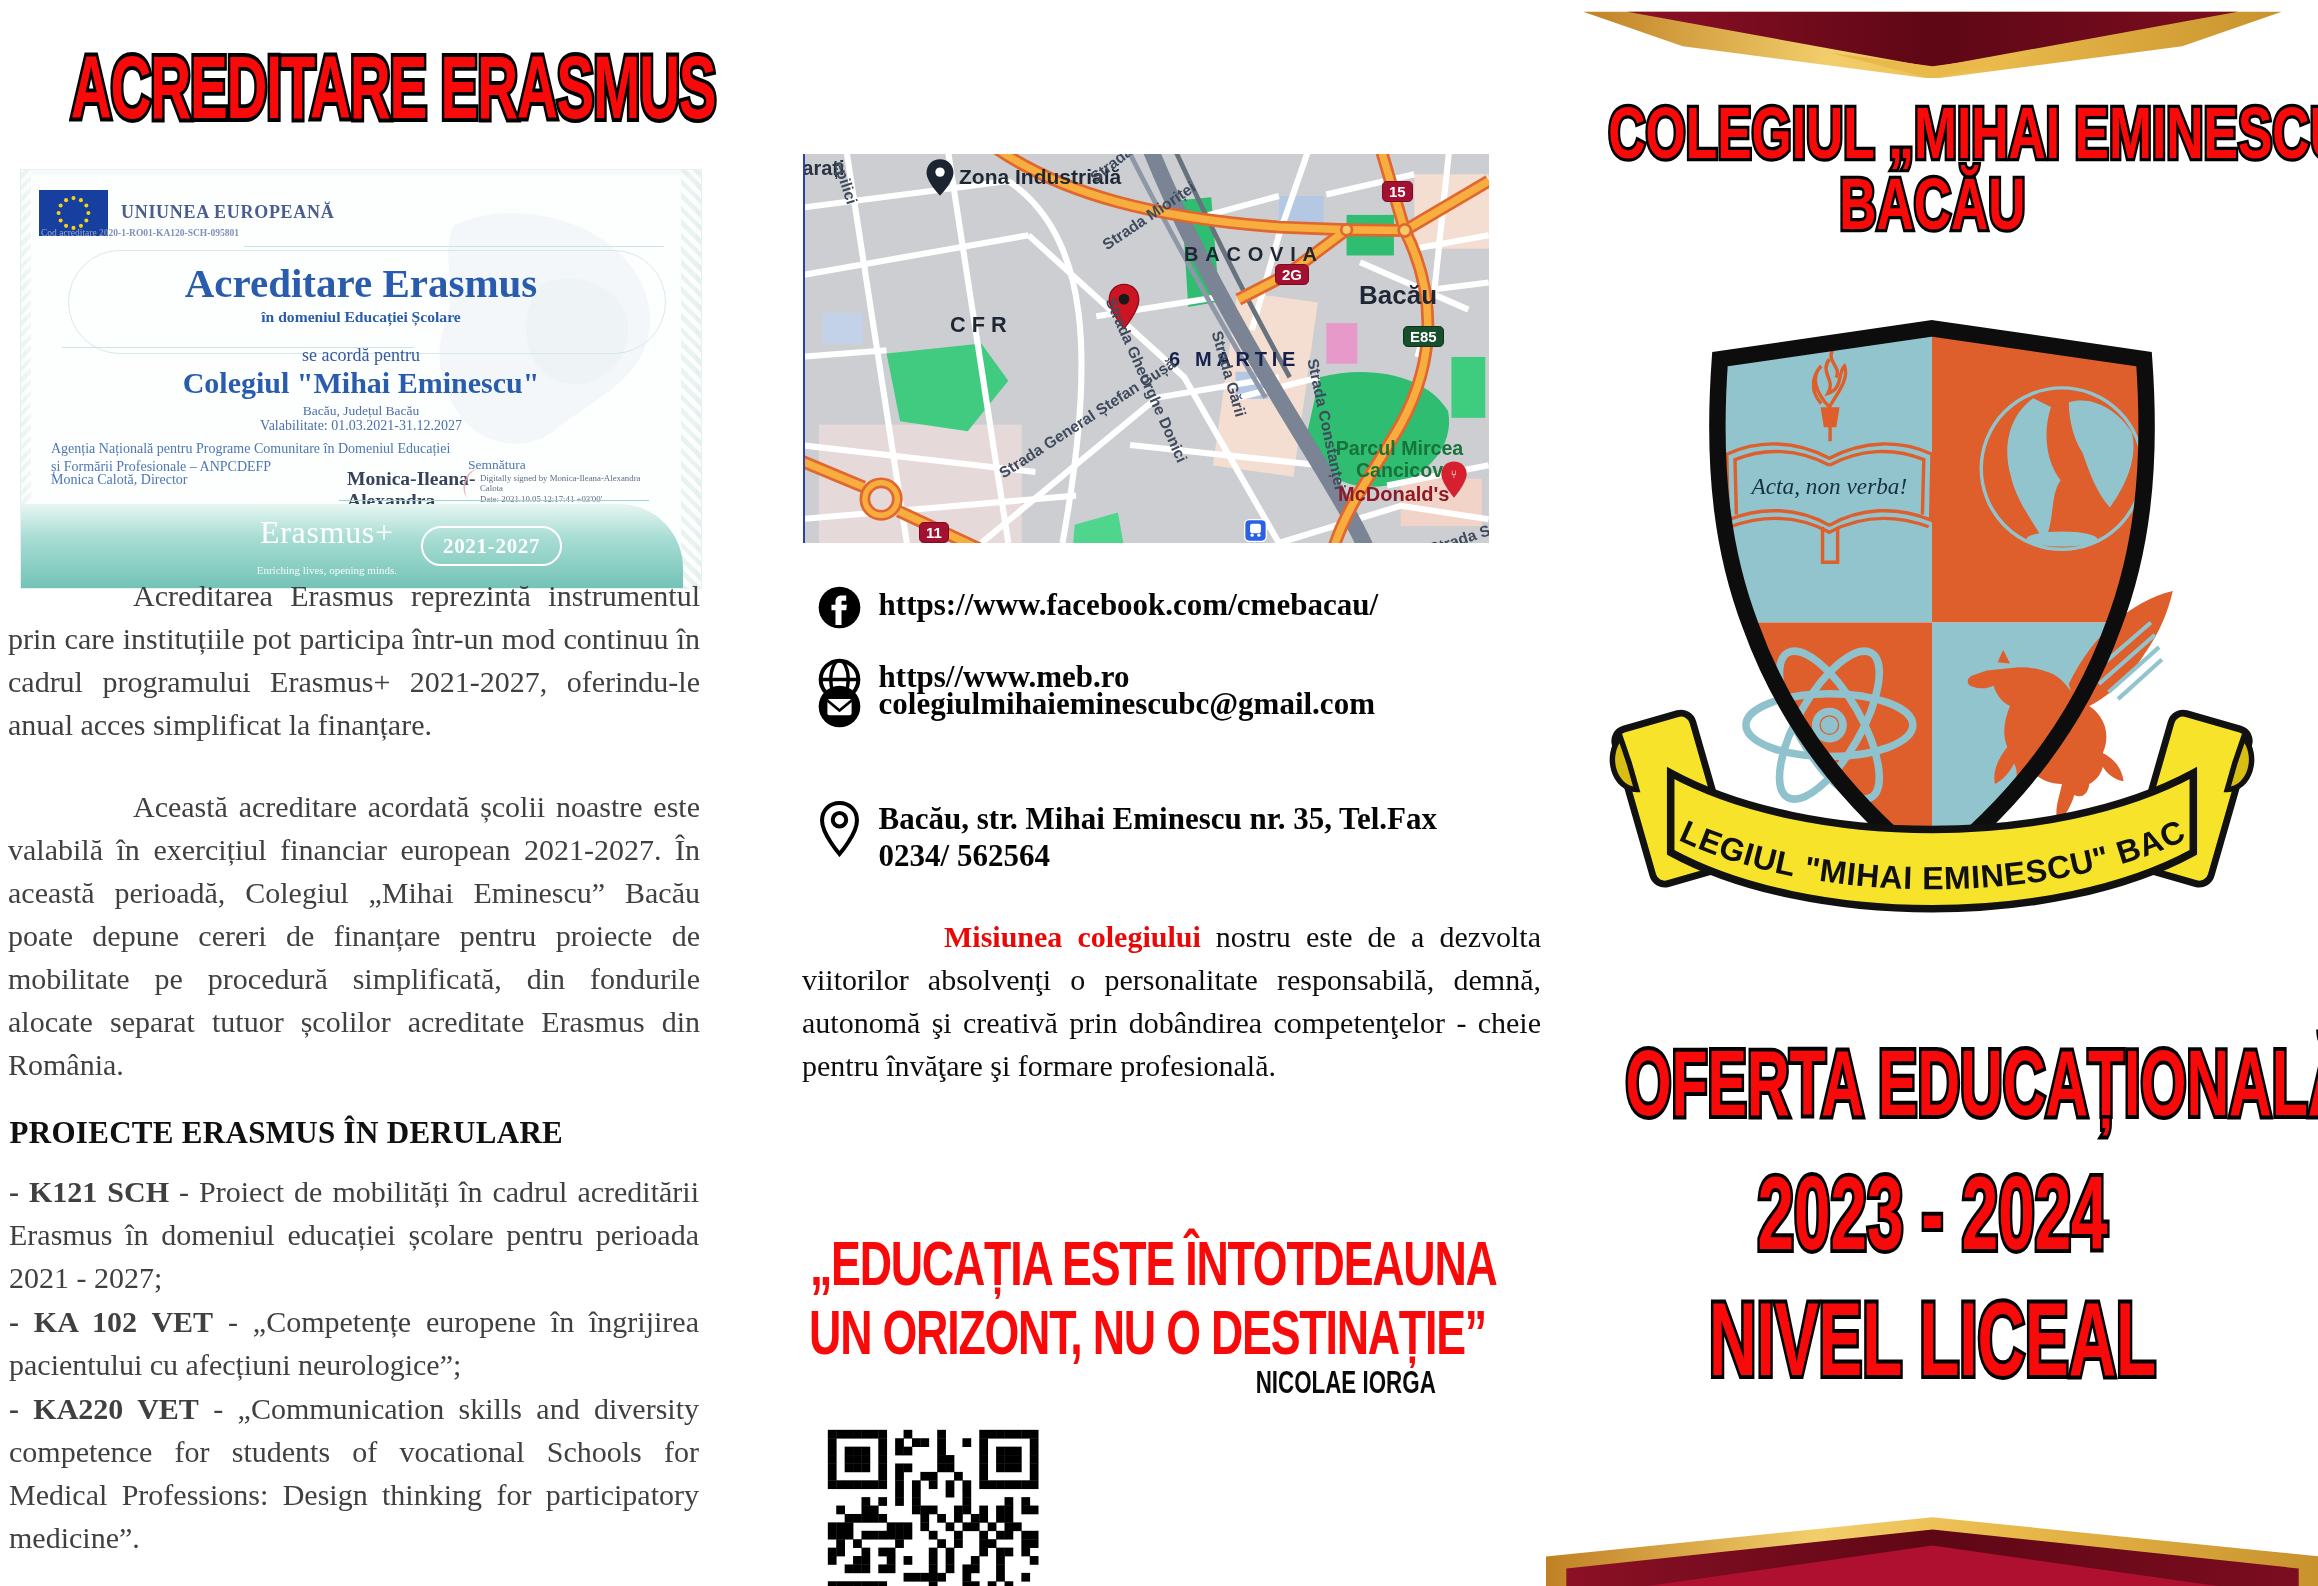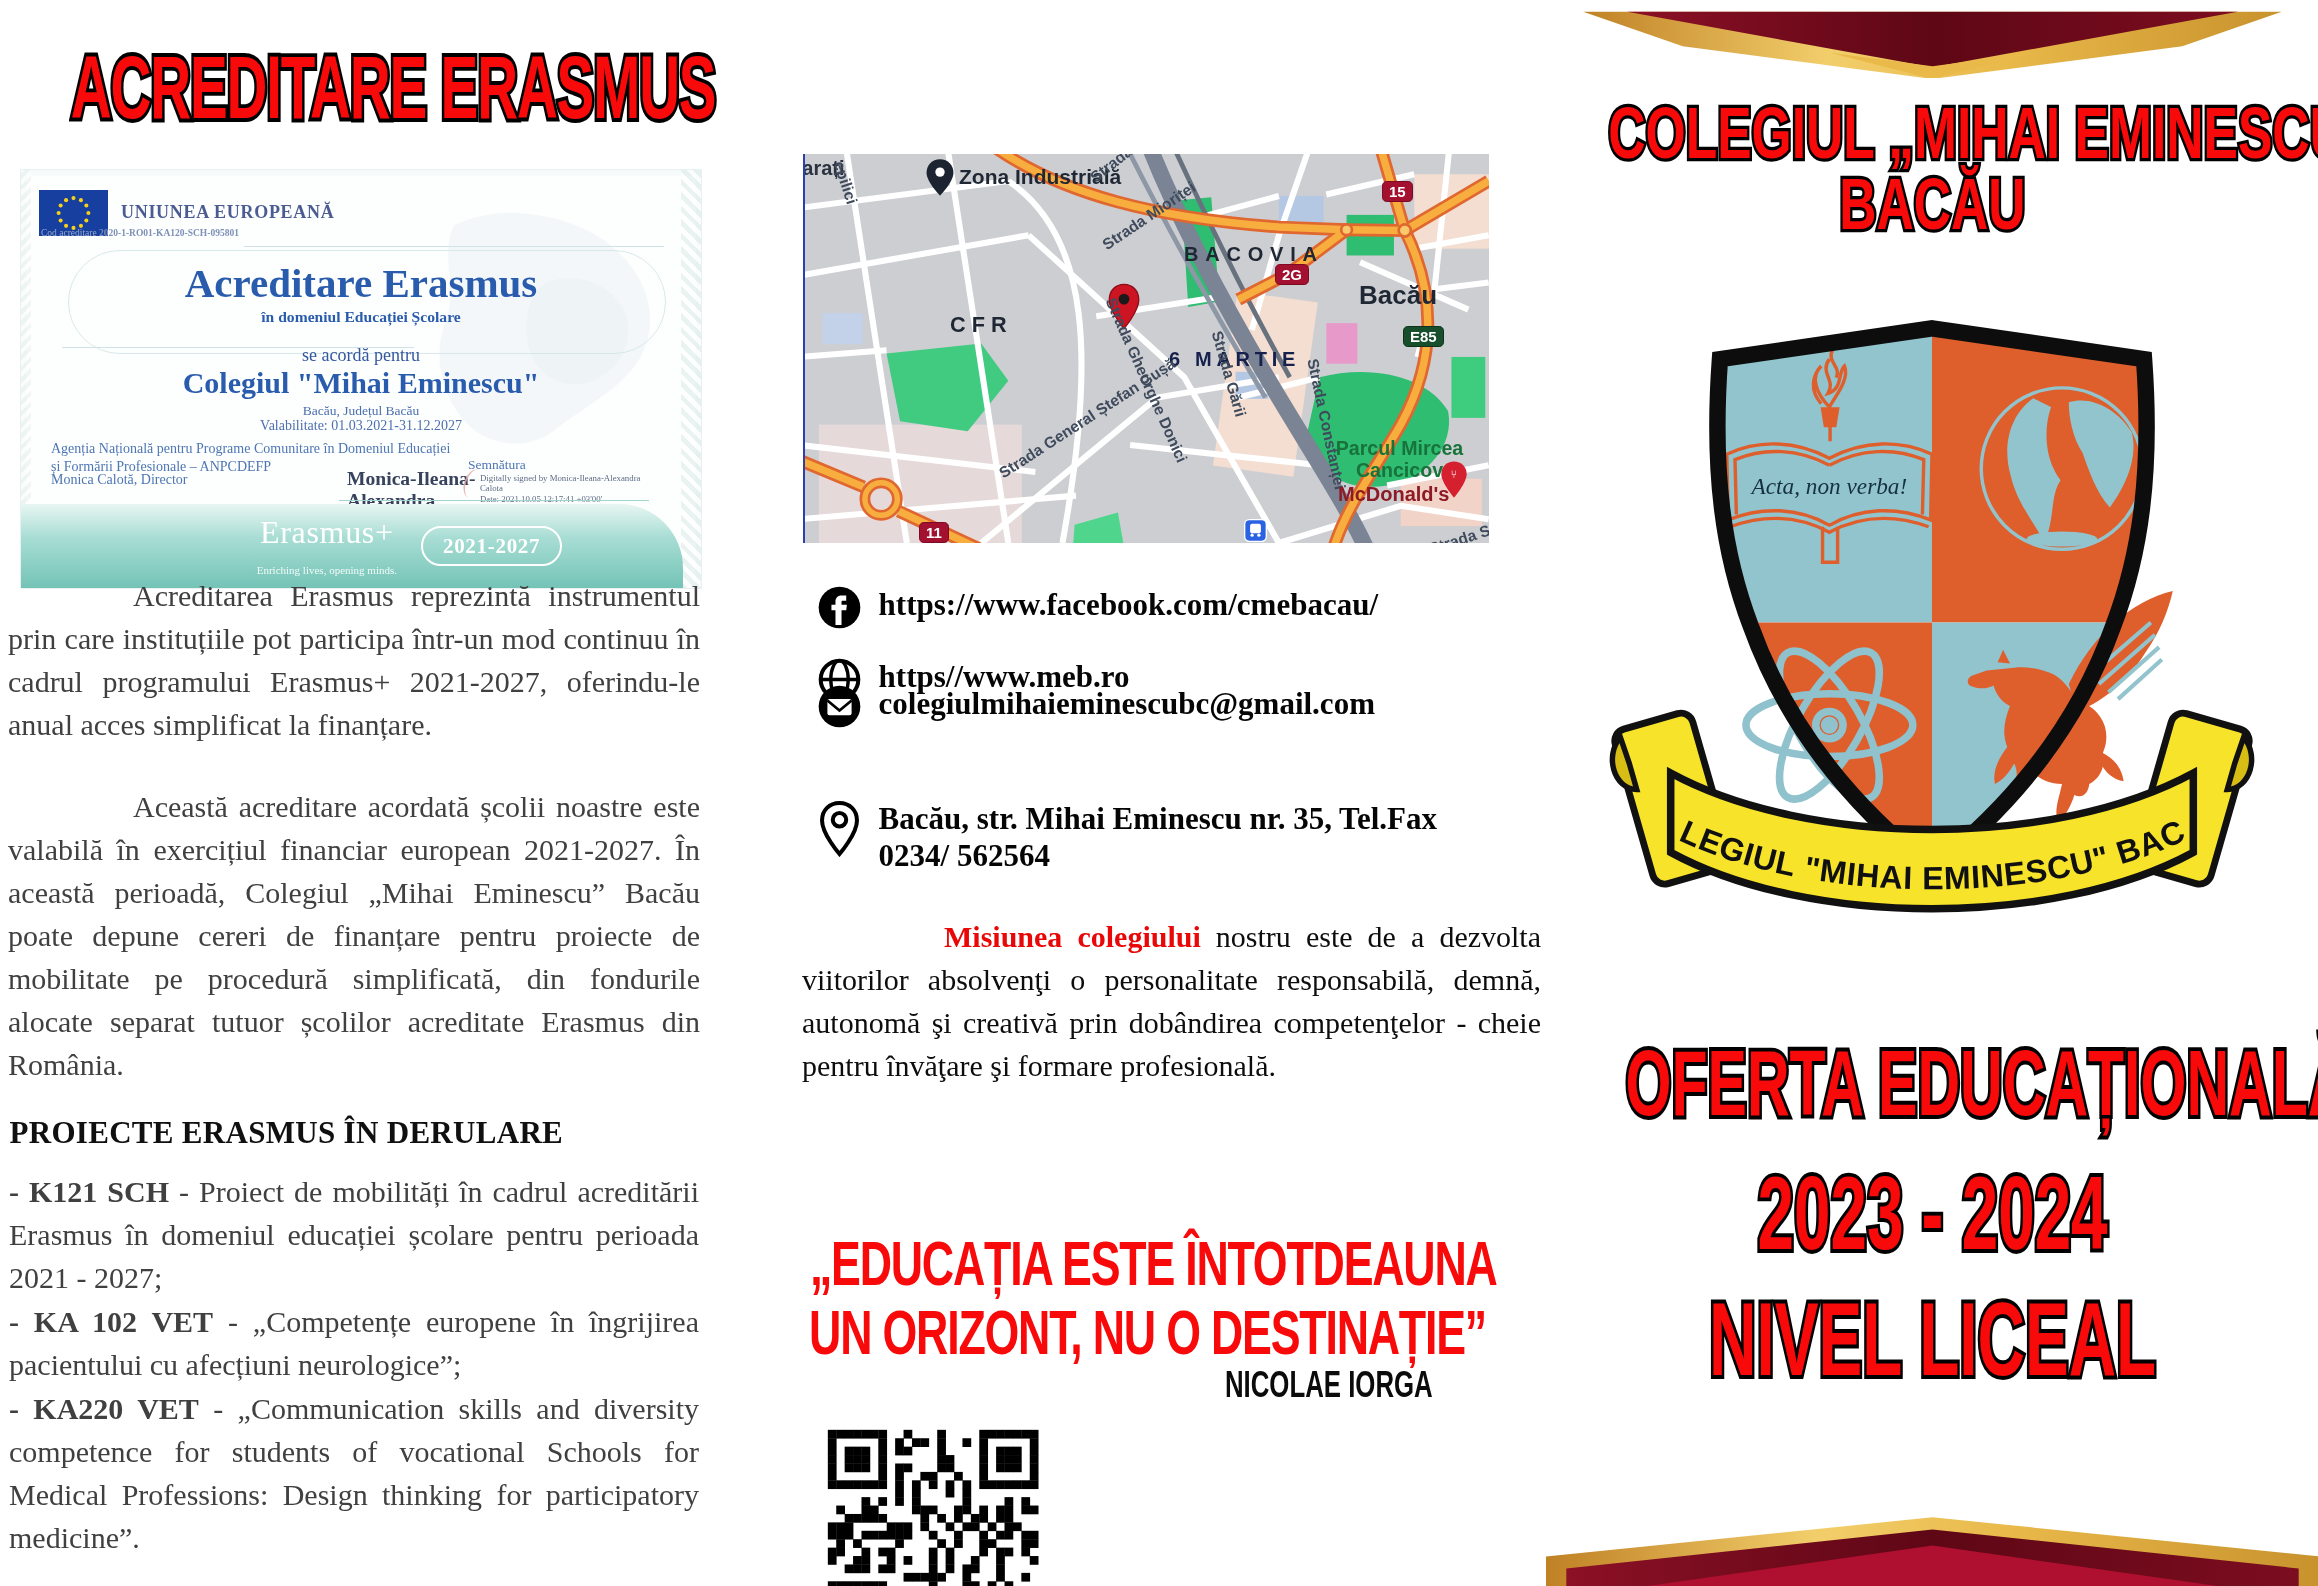--- a/index.html
+++ b/index.html
@@ -62,21 +62,21 @@
   .contact-row .txt{font-size:31px;font-weight:700;font-family:"Liberation Serif",serif;color:#050505;
                     width:582px;line-height:1.2;}
   .cicon{flex:0 0 43px;}
   .mission{position:absolute;left:802px;top:915px;width:739px;font-size:30px;line-height:43px;
            text-align:justify;text-indent:142px;color:#0d0d0d;}
   .mission .lead{color:#e90707;font-weight:700;}
   .quote{position:absolute;left:773px;top:1230px;width:773px;text-align:center;
          font-family:"Liberation Sans",sans-serif;font-weight:900;color:#f80a0a;line-height:1.32;
          font-size:52px;letter-spacing:-1.4px;transform:translateX(-19px);}
   .author{position:absolute;left:773px;top:1368px;width:677px;text-align:right;
-          font-family:"Liberation Sans",sans-serif;font-weight:900;font-size:30px;color:#0b0b0b;}
+          font-family:"Liberation Sans",sans-serif;font-weight:900;font-size:26px;color:#0b0b0b;}
   .qr{position:absolute;left:811px;top:1413px;width:244px;height:244px;background:#fff;}
   
   .rtitle{position:absolute;left:1546px;top:100px;width:773px;text-align:center;
           font-family:"Liberation Sans",sans-serif;font-weight:900;color:#f80a0a;
           -webkit-text-stroke:5.4px #000;paint-order:stroke fill;font-size:60px;line-height:1.18;}
   .offer{position:absolute;left:1546px;width:773px;text-align:center;font-family:"Liberation Sans",sans-serif;
          font-weight:900;color:#f80a0a;-webkit-text-stroke:6px #000;paint-order:stroke fill;line-height:1;}
 </style>
 </head>
 <body>

